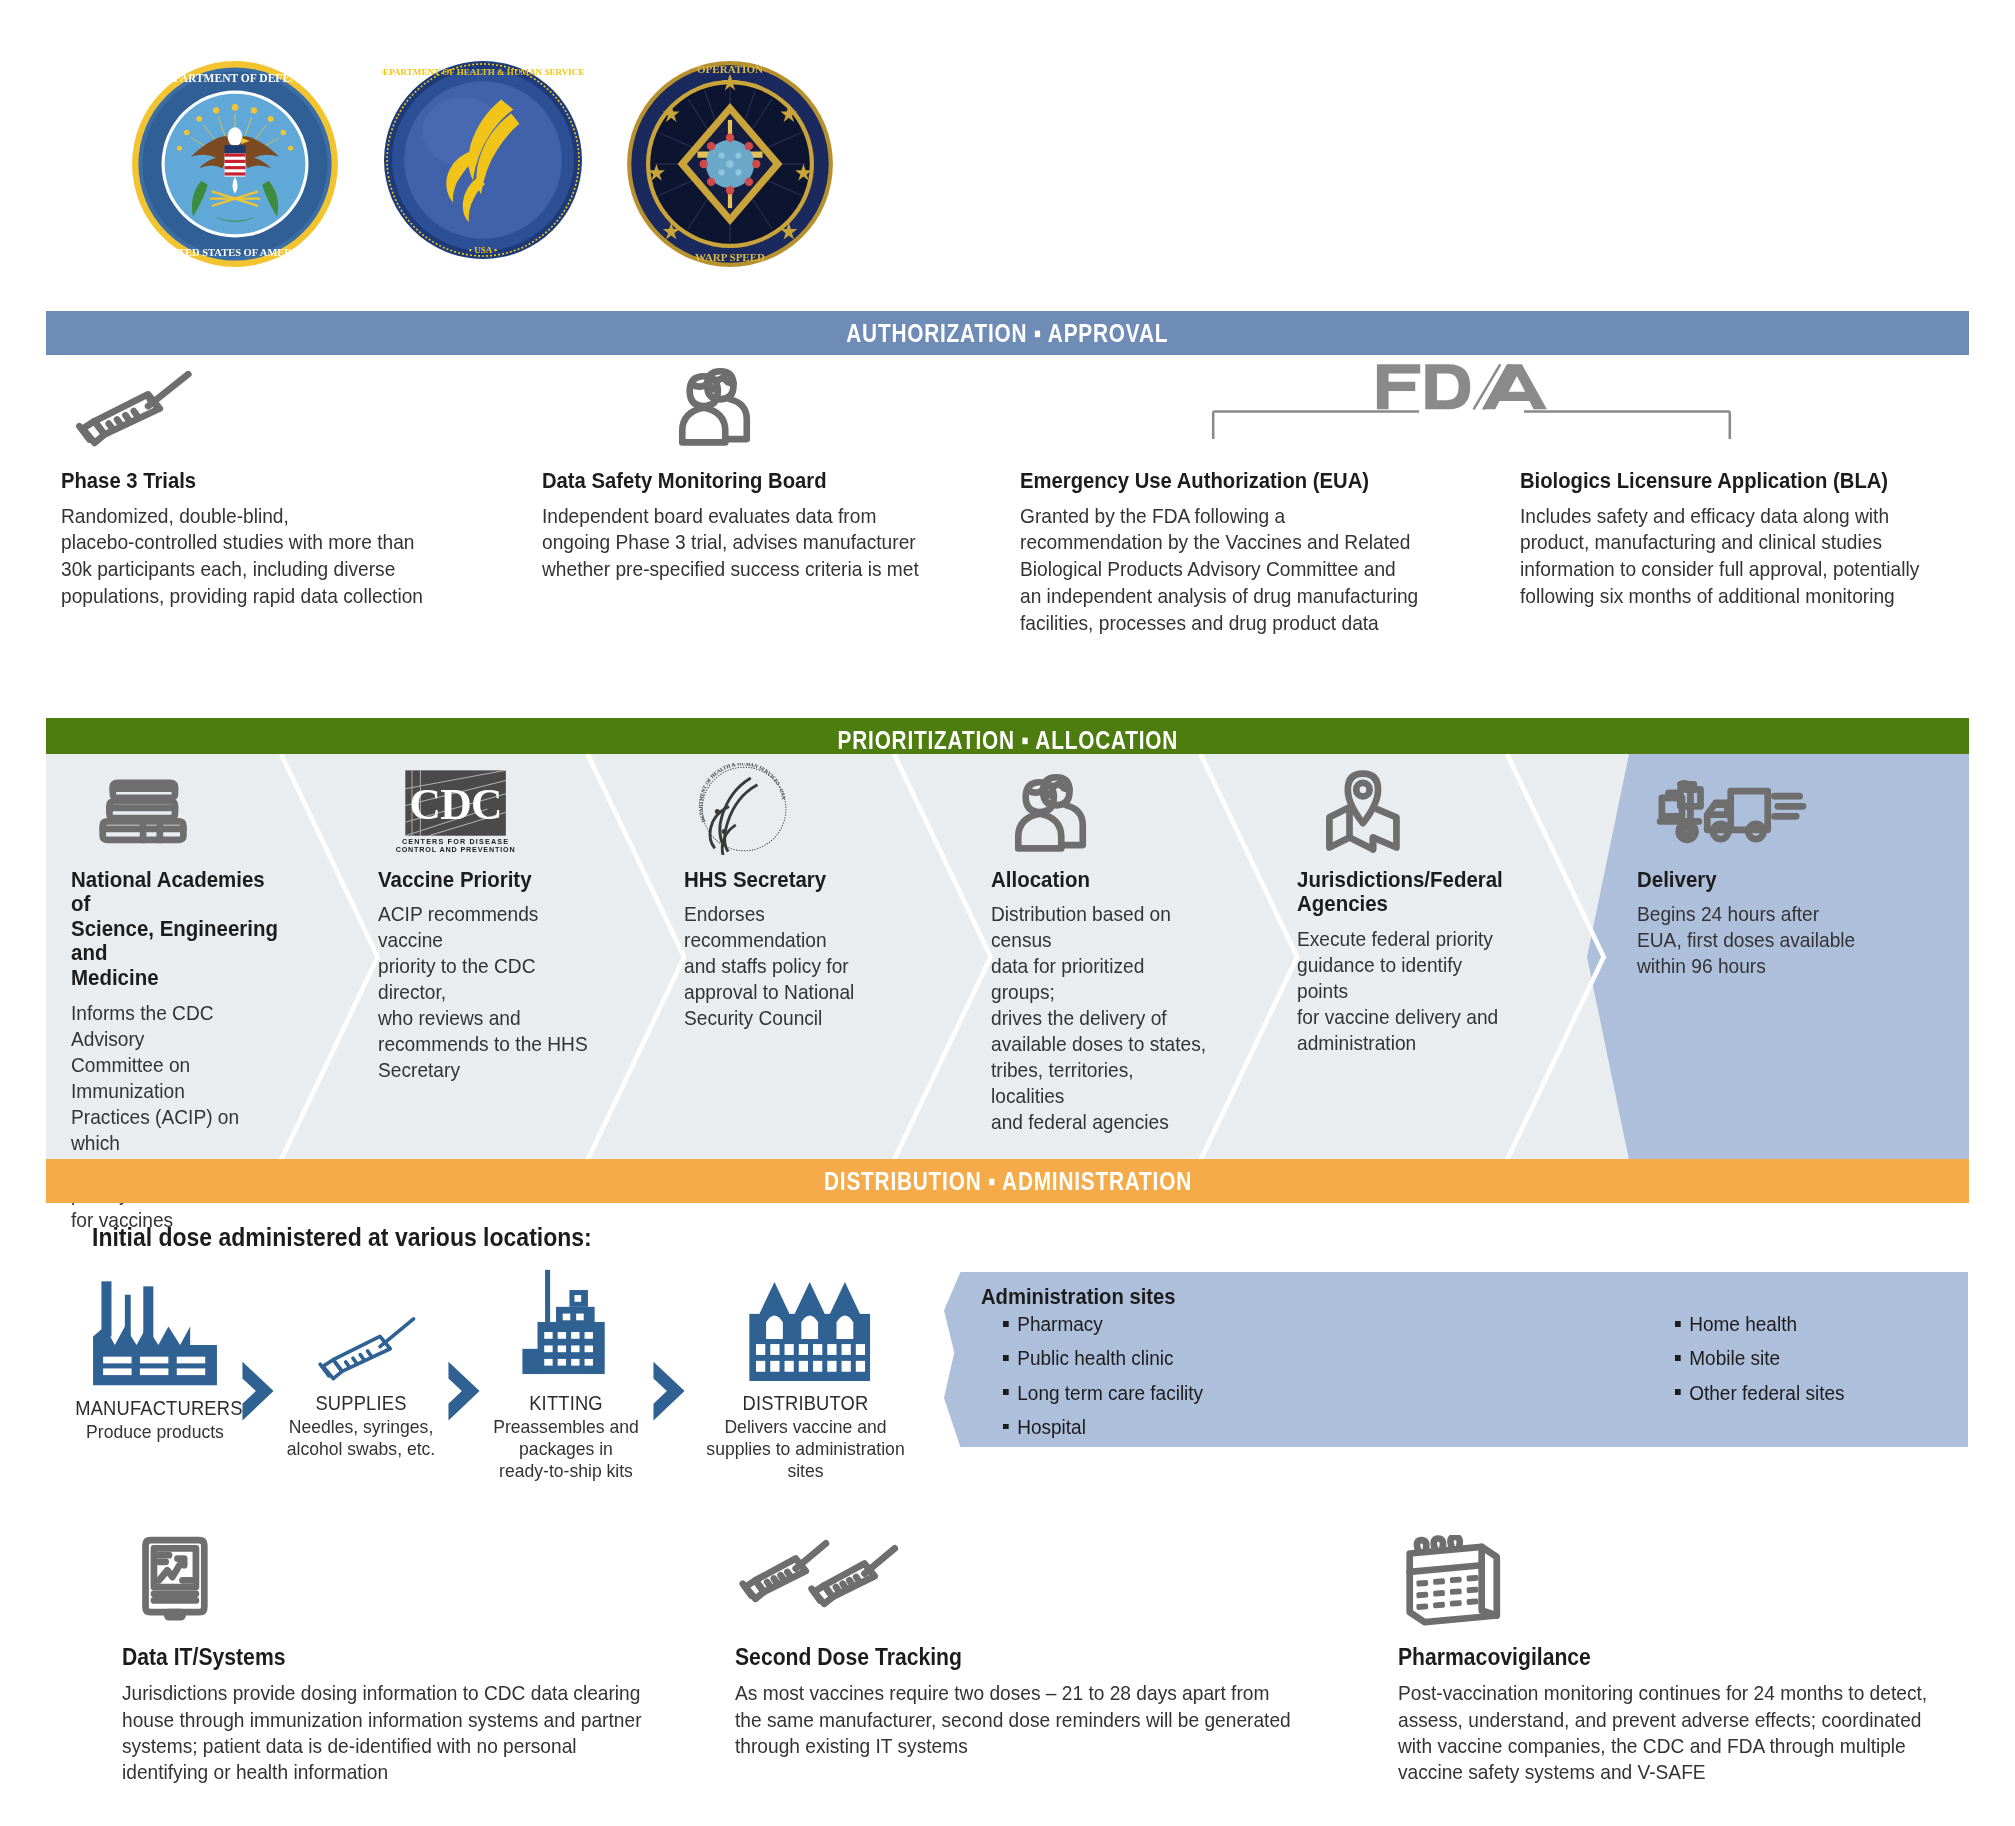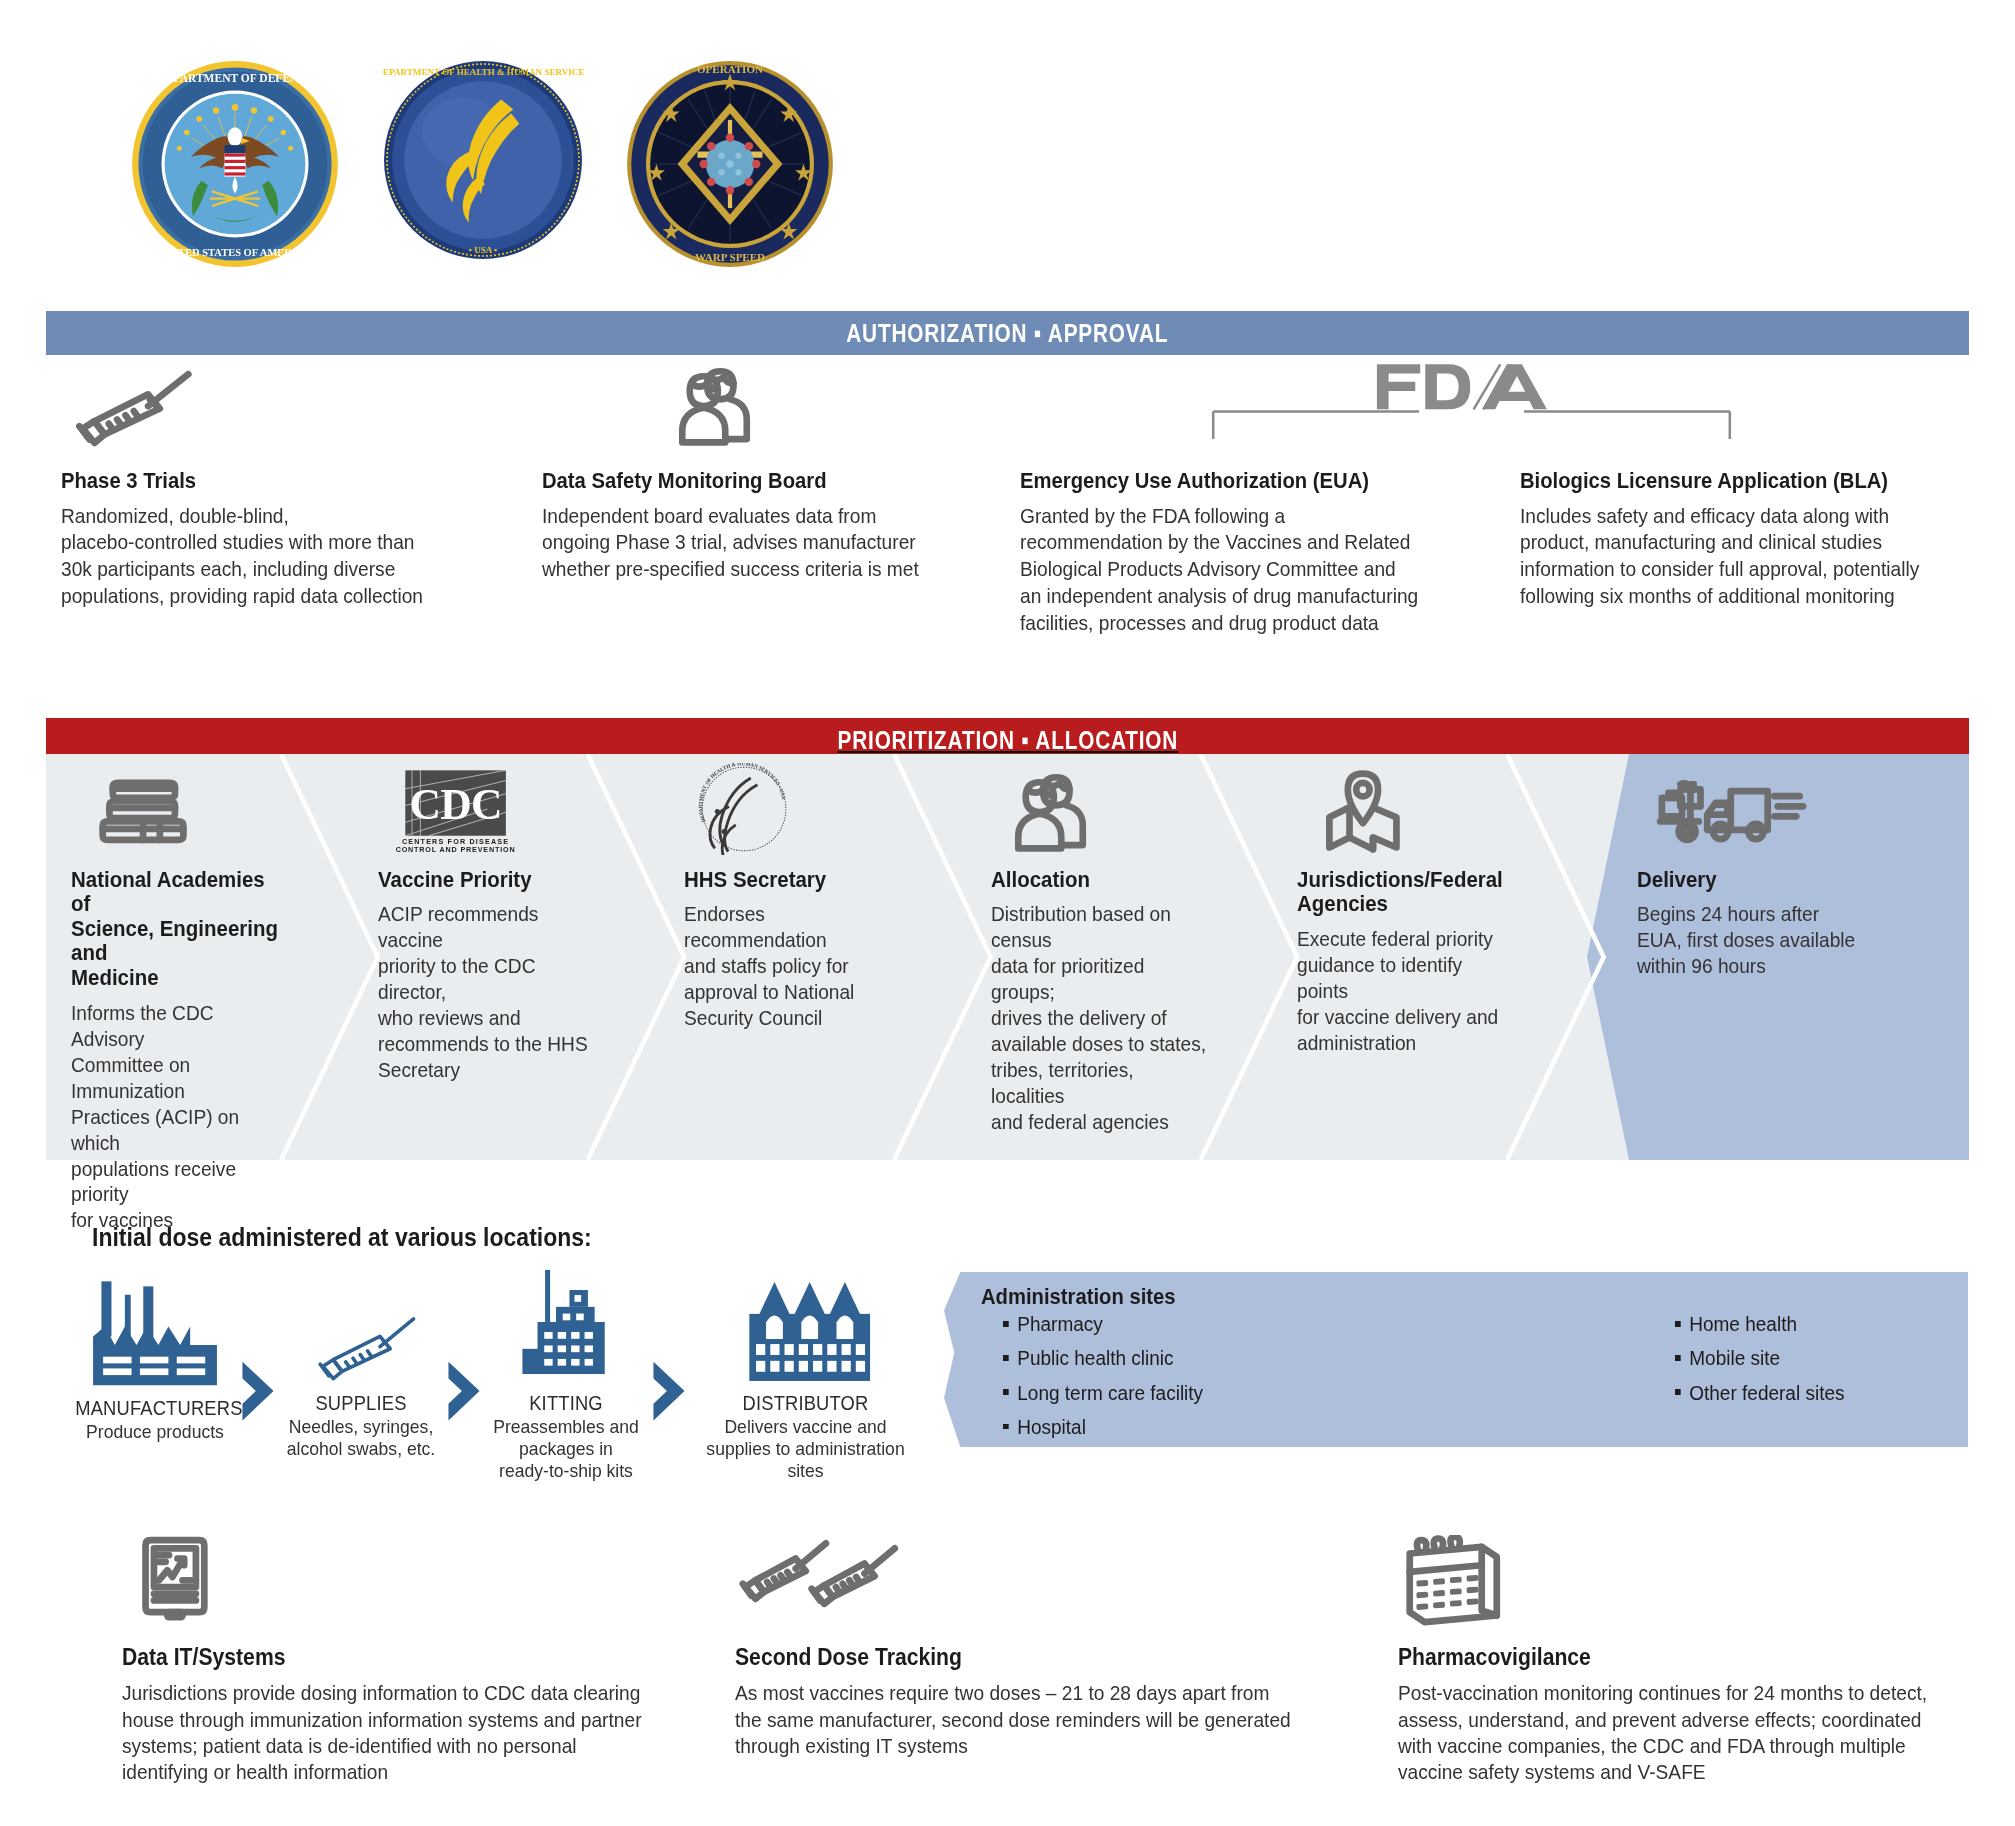--- a/index.html
+++ b/index.html
@@ -34,21 +34,21 @@
     position:absolute; left:46px; width:1923px; height:44px;
     display:flex; align-items:center; justify-content:center;
   }
   .bar span {
     font-family:"Liberation Sans Narrow","Liberation Sans",sans-serif;
     font-weight:bold; font-size:26px; letter-spacing:1px;
     color:#ffffff; transform: scaleX(0.80); display:inline-block;
     white-space:nowrap;
   }
   #bar-auth  { top:311px;  background:#6e8cb5; }
-  #bar-prior { top:718px; background:#b91c1c;text-decoration:underline; }
+  #bar-prior { top:718px; background:#4d7c0f; }
   #bar-dist  { top:1159px; background:#f6ab4b; width:1923px; }
 
   
   .sec1 { position:absolute; left:0; top:361px; width:2015px; height:344px; }
   .s1col { position:absolute; top:0; }
   .s1icon { height:88px; display:flex; align-items:flex-end; }
   .s1title {
     font-family:"Liberation Sans Narrow","Liberation Sans",sans-serif;
     font-weight:bold; font-size:22px; color:#1c1c1c;
     margin-top:18.5px; transform:scaleX(0.92); transform-origin:left center;
@@ -512,20 +512,23 @@
             <line x1="152" y1="42" x2="182" y2="42"></line>
             <line x1="148" y1="54" x2="174" y2="54"></line>
           </g>
         </svg>
       </div>
       <div class="s2title">Delivery</div>
       <div class="s2body">Begins 24 hours after<br>EUA, first doses available<br>within 96 hours</div>
     </div>
   </div>
 
+  <div class="bar" id="bar-dist">
+    <span>DISTRIBUTION ▪ ADMINISTRATION</span>
+  </div>
 
   <div class="sec3">
     <div class="s3head">Initial dose administered at various locations:</div>
 
     <div class="chain">
 
       <div class="chainnode" style="left:0; top:5px; width:168px;">
         <div class="chainicon">
           <svg width="134" height="113" viewBox="0 0 160 135">
             <g class="blf">

